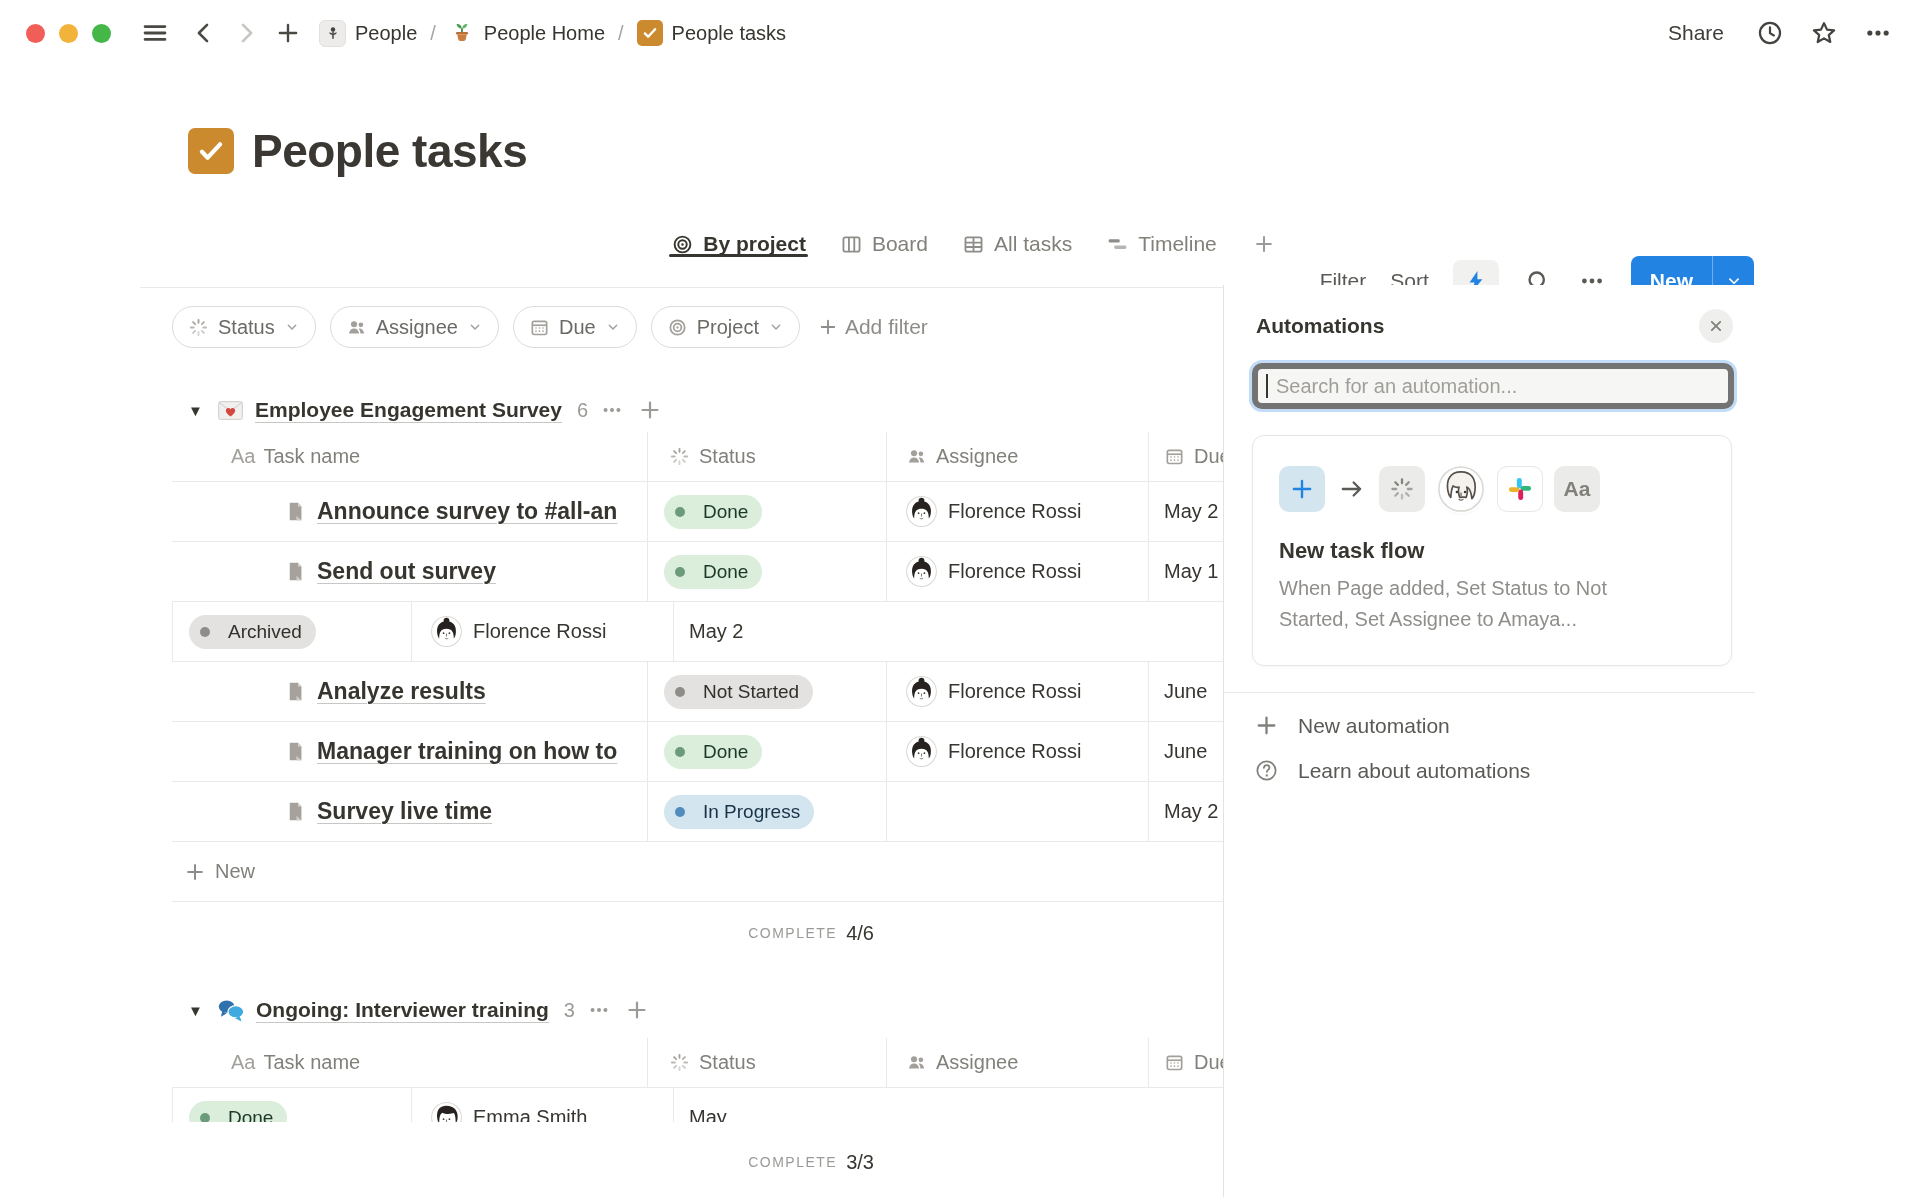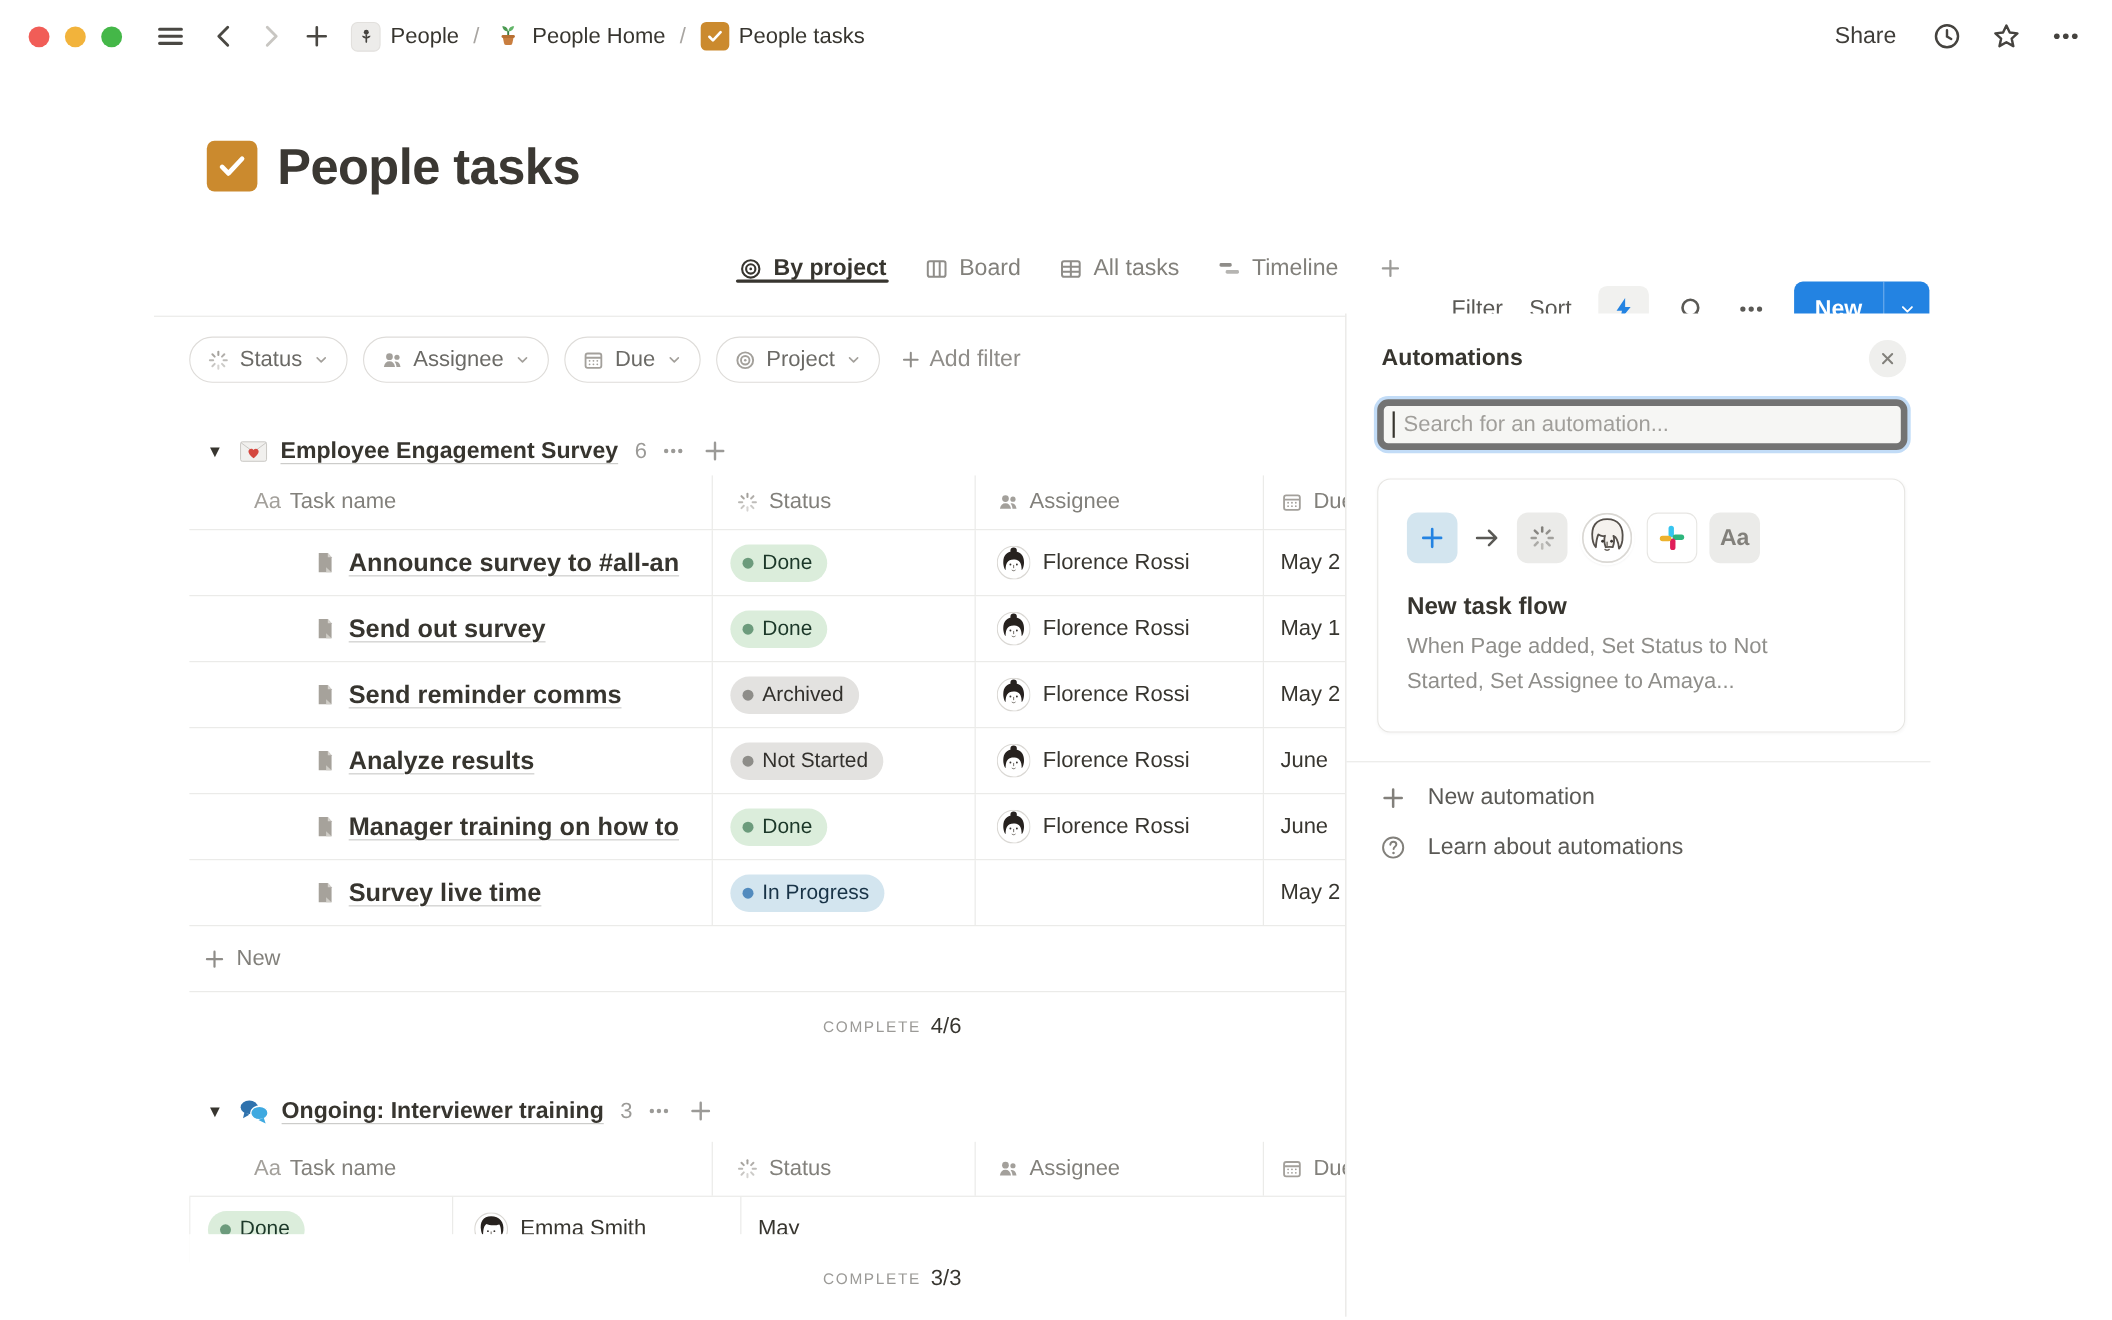--- a/index.html
+++ b/index.html
@@ -70,21 +70,21 @@
   .thead .ic { color:#A3A09B; }
   .c-name { width:475px; display:flex; align-items:center; gap:10px; padding-left:112px; overflow:hidden; white-space:nowrap; }
   .thead .c-name { padding-left:59px; gap:8px; }
   .c-status { width:239px; height:100%; display:flex; align-items:center; border-left:1px solid var(--line); padding-left:16px; }
   .thead .c-status { padding-left:21px; gap:9px; }
   .c-assignee { width:262px; height:100%; display:flex; align-items:center; gap:11px; border-left:1px solid var(--line); padding-left:19px; font-size:20px; }
   .thead .c-assignee { gap:9px; }
   .c-due { width:75px; height:100%; display:flex; align-items:center; gap:9px; border-left:1px solid var(--line); padding-left:15px; font-size:20px; overflow:hidden; white-space:nowrap; }
   .aa { font-size:20px; color:#A3A09B; }
   .task-name { font-size:23px; font-weight:bold; color:#37352F; text-decoration:underline; text-decoration-color:rgba(55,53,47,.28); text-underline-offset:4px; text-decoration-thickness:1px; cursor:pointer; }
-  .pill { height:34px; border-radius:17px; display:inline-flex; align-items:center; gap:8px; padding:0 14px 0 11px; font-size:19px; cursor:pointer; }
+  .pill { height:34px; border-radius:17px; display:inline-flex; align-items:center; gap:18px; padding:0 14px 0 11px; font-size:19px; cursor:pointer; }
   .pill .dot { width:10px; height:10px; border-radius:50%; }
   .pill-green { background:#DBEDDB; color:#1C3829; } .pill-green .dot { background:#6C9B7C; }
   .pill-gray { background:#E3E2E0; color:#32302C; } .pill-gray .dot { background:#8E8D89; }
   .pill-blue { background:#D3E5EF; color:#183347; } .pill-blue .dot { background:#528BBE; }
   .avatar { width:31px; height:31px; }
   .newrow { display:flex; align-items:center; gap:9px; height:60px; border-bottom:1px solid var(--line); color:#82807B; font-size:20px; padding-left:12px; cursor:pointer; }
   .complete { height:62px; width:714px; display:flex; align-items:center; justify-content:flex-end; gap:9px; padding-right:12px; }
   .complete .lbl { font-size:14px; letter-spacing:1.5px; color:#9B9A97; }
   .complete .val { font-size:20px; color:#37352F; }
   .g2 .thead { margin-top:6px; border-top:0; }
@@ -109,21 +109,21 @@
   .tile { width:46px; height:46px; border-radius:10px; display:flex; align-items:center; justify-content:center; }
   .tile.blue { background:#D3E5EF; }
   .tile.gray { background:#EBEBE9; }
   .tile.white { background:#fff; border:1px solid #E7E6E3; }
   .tile.av { border-radius:50%; background:#fff; box-shadow:0 0 0 2px #fff, 0 1px 3px rgba(0,0,0,.18); margin:0 2px; }
   .tile-aa { font-size:21px; font-weight:bold; color:#82807B; }
   .flow-arrow { color:#5A5955; margin:0 3px; }
   .flow-title { margin-top:26px; font-size:22px; font-weight:bold; color:#37352F; }
   .flow-desc { margin-top:9px; font-size:20px; line-height:31px; color:#8F8E8A; max-width:372px; }
   .auto-divider { margin-top:26px; border-top:1px solid var(--line); }
-  .auto-action { display:flex; gap:19px; margin:20px 0 0 30px; font-size:21px; color:#5A5955; background:none; border:none; cursor:pointer; }
+  .auto-action { display:flex; align-items:center; gap:19px; margin:20px 0 0 30px; font-size:21px; color:#5A5955; background:none; border:none; cursor:pointer; }
   .auto-action .ic { color:#82807B; }
 </style>
 </head>
 <body>
 
 <svg width="0" height="0" style="position:absolute">
   <symbol id="s-hamburger" viewBox="0 0 24 24">
       <path d="M3.5 6.5h17M3.5 12h17M3.5 17.5h17" stroke="currentColor" stroke-width="2.4" stroke-linecap="round" fill="none"></path>
     </symbol>
   <symbol id="s-back" viewBox="0 0 24 24">
@@ -595,28 +595,20 @@
                   <use href="#av-florence"></use>
                 </svg>
                 <span>Florence Rossi</span>
               </div>
             <div class="c-due">
                 <span>May 1</span>
               </div>
           </div>
 
           <div class="trow">
-            <div class="c-name">
-                <span>
-                  <svg width="23" height="23">
-                    <use href="#s-page"></use>
-                  </svg>
-                </span>
-                <span class="task-name">Send reminder comms</span>
-              </div>
             <div class="c-status">
                 <span class="pill pill-gray">
                   <span class="dot"></span>
                   <span>Archived</span>
                 </span>
               </div>
             <div class="c-assignee">
                 <svg class="avatar">
                   <use href="#av-florence"></use>
                 </svg>

